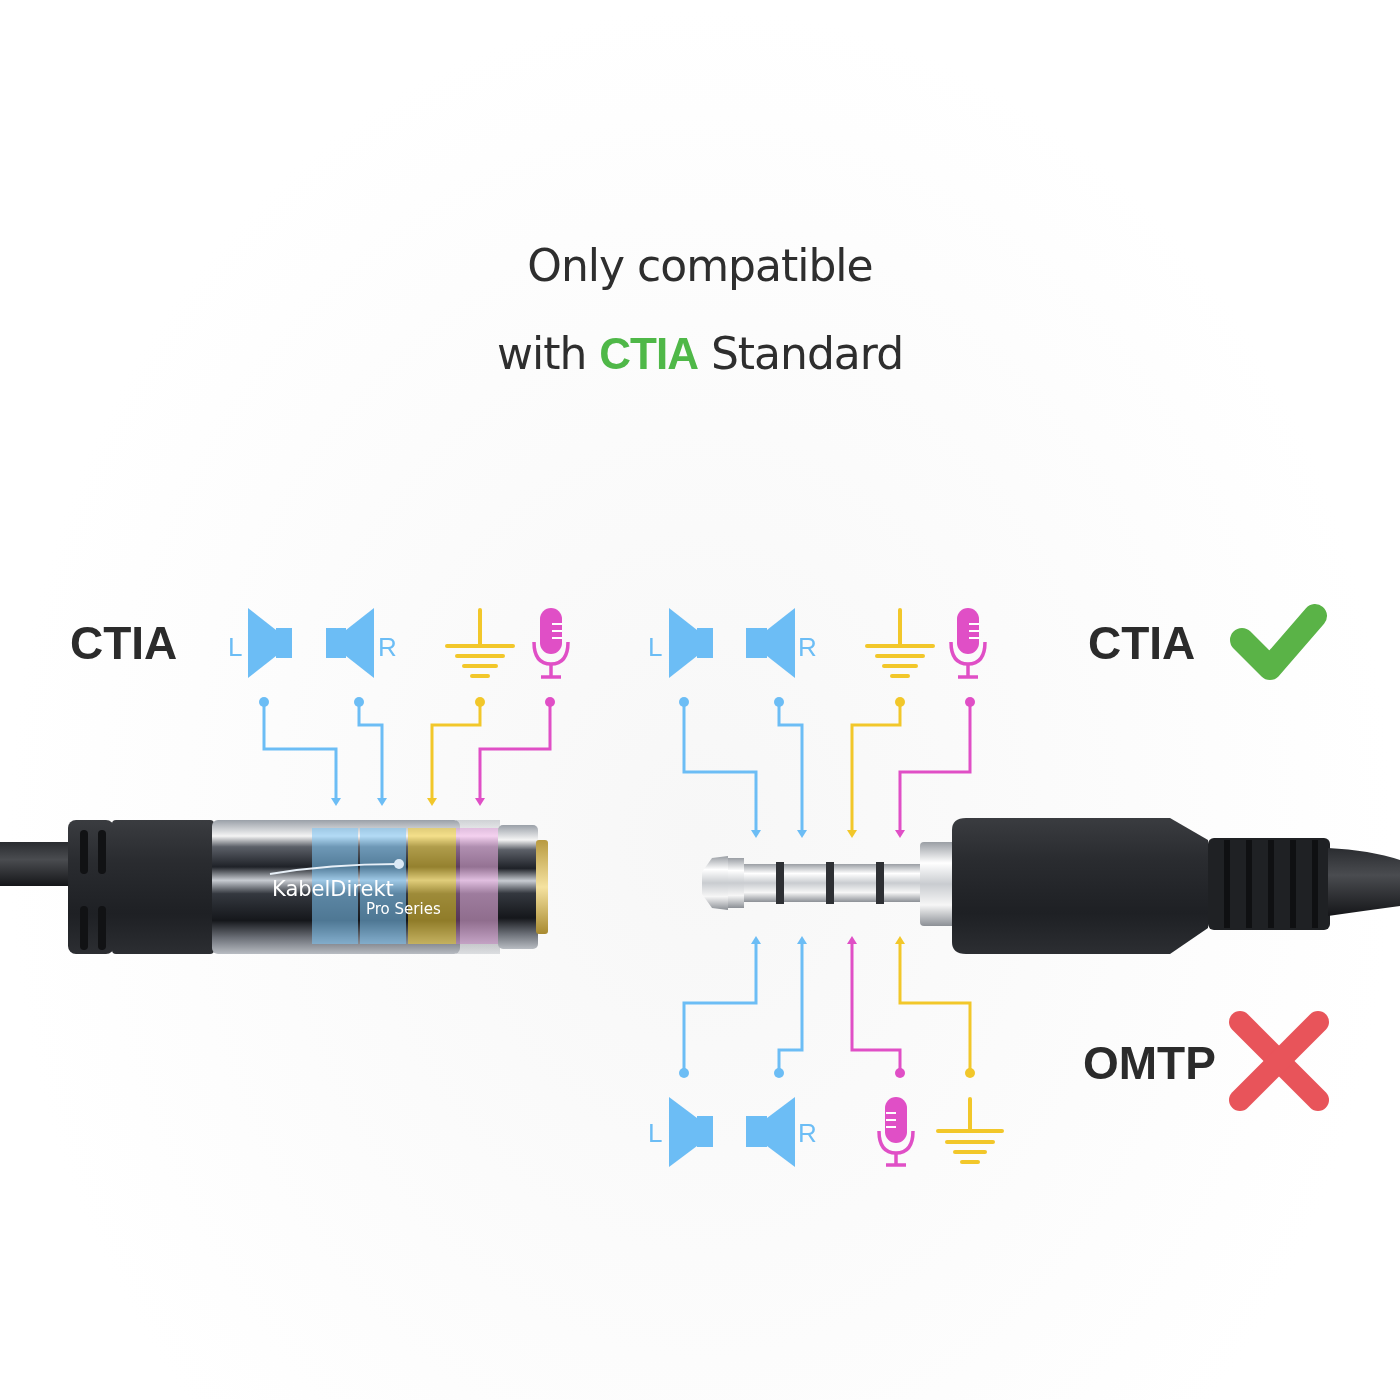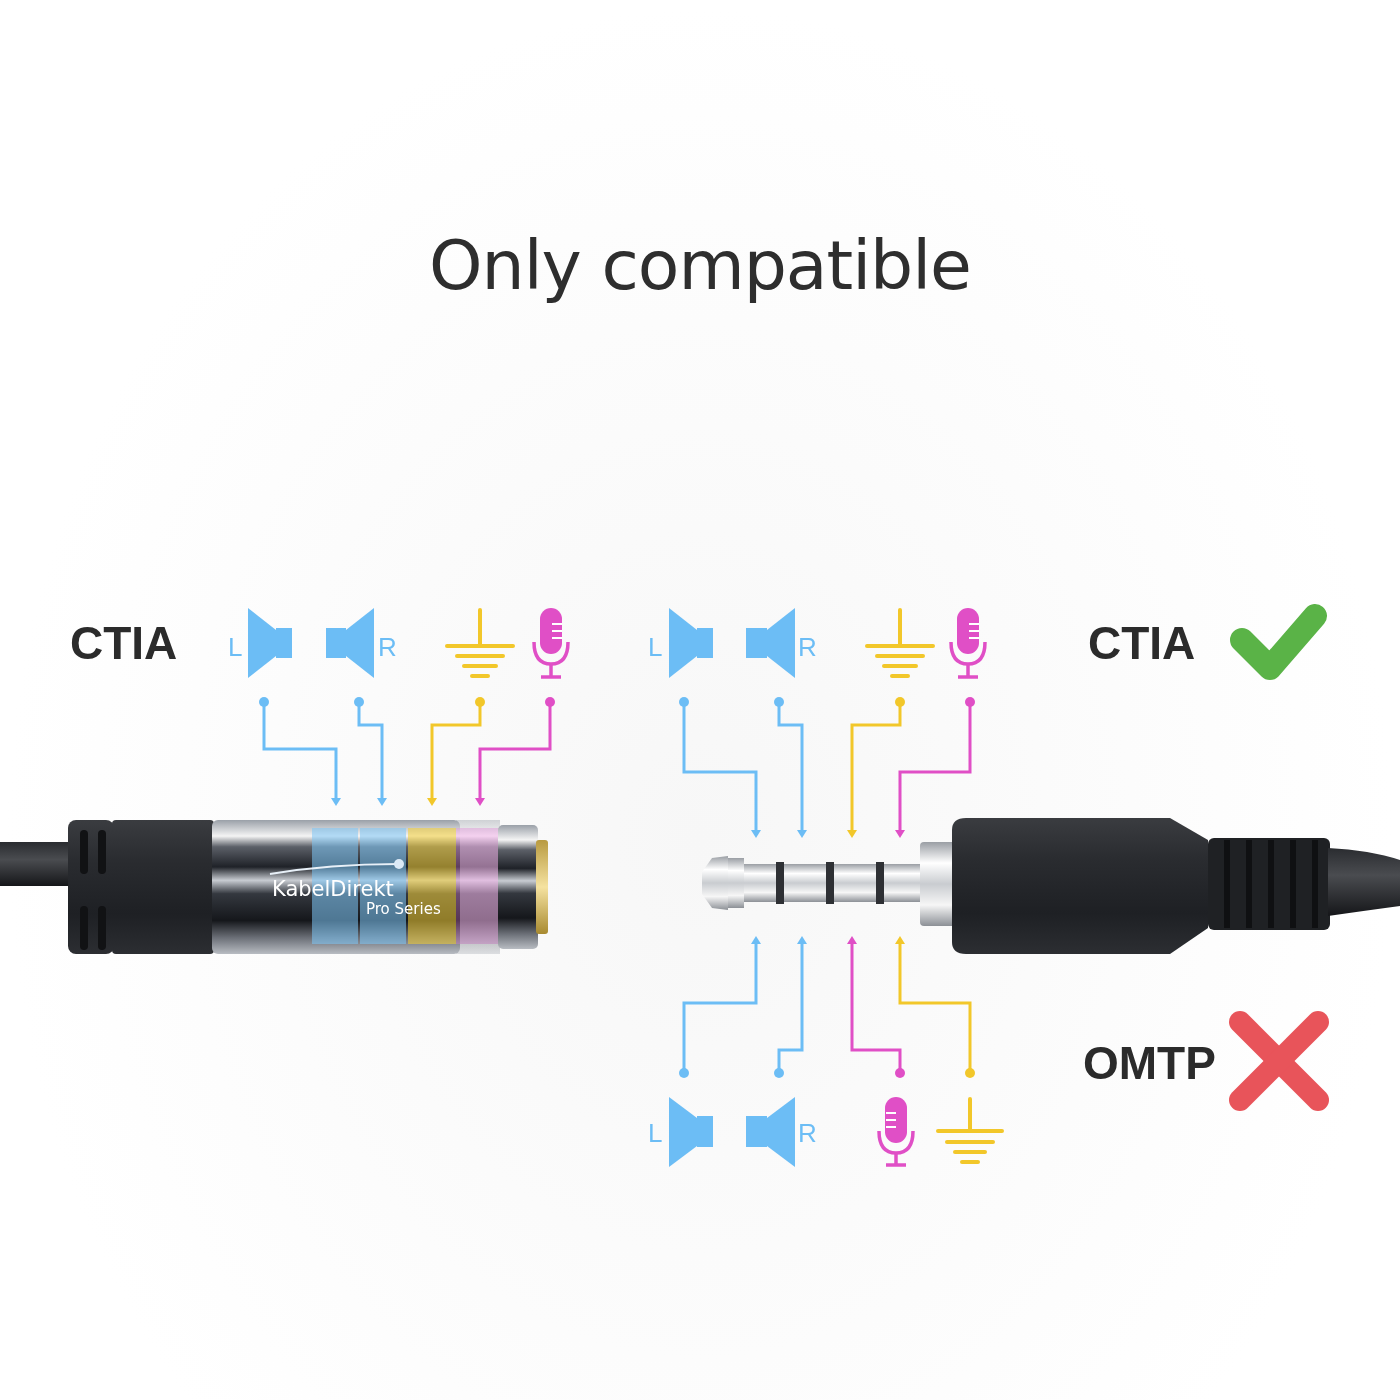--- a/index.html
+++ b/index.html
@@ -1,31 +1,32 @@
 <!DOCTYPE html>
 <html><head>
 <meta charset="utf-8">
 <style>
   html,body{margin:0;padding:0;background:#ffffff;}
   body{width:1400px;height:1400px;position:relative;overflow:hidden;font-family:"Liberation Sans","DejaVu Sans",sans-serif;}
   .bg{position:absolute;left:0;top:0;width:1400px;height:1400px;background:radial-gradient(ellipse at 50% 60%, #f7f7f7 0%, #ffffff 70%);}
-  .title{position:absolute;left:0;top:222px;width:1400px;text-align:center;color:#2e2e2e;font-family:"DejaVu Sans",sans-serif;font-size:68px;line-height:88px;letter-spacing:-1px;}
+  .title{position:absolute;left:0;top:222px;width:1400px;text-align:center;color:#2e2e2e;font-family:"DejaVu Sans",sans-serif;font-size:44px;line-height:88px;letter-spacing:-1px;}
   .title .accent{color:#4fb848;font-weight:bold;font-family:"Liberation Sans",sans-serif;}
   .label{position:absolute;font-weight:bold;color:#2b2b2b;font-size:46px;font-family:"Liberation Sans",sans-serif;}
   svg{position:absolute;left:0;top:0;}
   .lr{font-family:"Liberation Sans",sans-serif;font-size:26px;}
   .brand{font-family:"DejaVu Sans",sans-serif;}
 </style>
 </head>
 <body>
 
 <div class="bg"></div>
 
 <div class="title">
   <div>Only compatible</div>
+  <div><span>with </span><span class="accent">CTIA</span><span> Standard</span></div>
 </div>
 
 <div class="label" style="left:70px;top:616px;">CTIA</div>
 <div class="label" style="left:1088px;top:616px;">CTIA</div>
 <div class="label" style="left:1058px;top:1036px;margin-left:25px;">OMTP</div>
 
 <svg width="1400" height="1400" viewBox="0 0 1400 1400">
   <defs>
     <linearGradient id="metal" x1="0" y1="0" x2="0" y2="1">
       <stop offset="0" stop-color="#9aa0a8"></stop>

